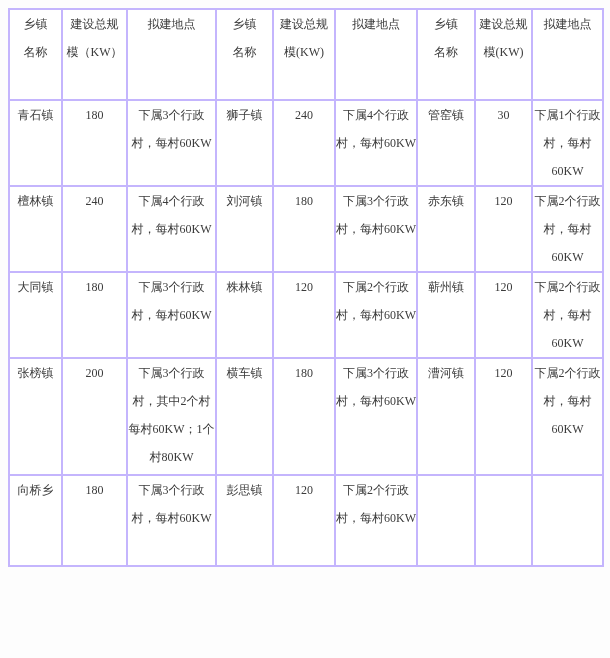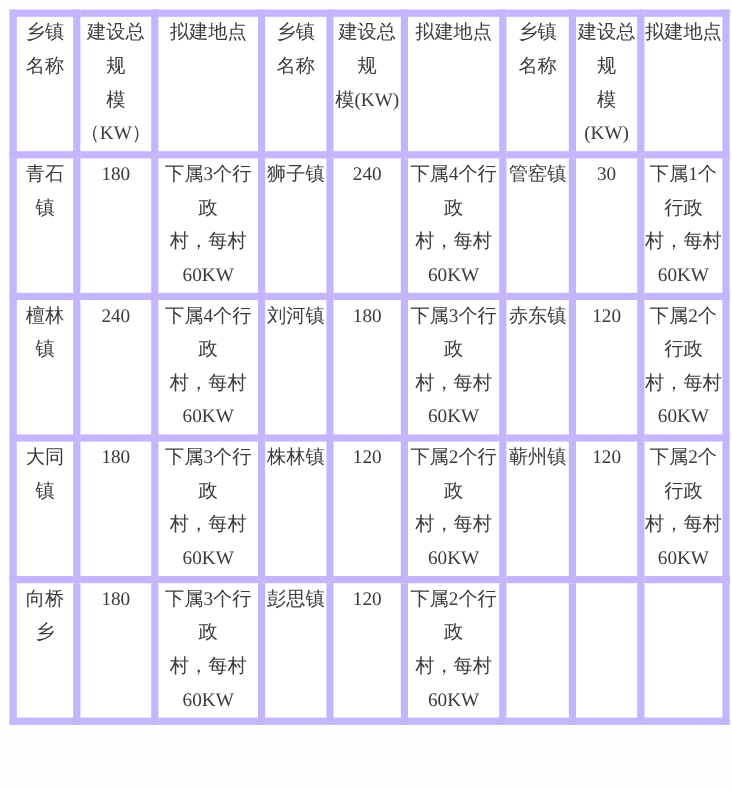--- a/index.html
+++ b/index.html
@@ -15,25 +15,25 @@
   table.alloc {
     position: absolute;
     left: 8px;
     top: 8px;
     width: 594px;
     border-collapse: collapse;
     table-layout: fixed;
     background: #ffffff;
   }
   table.alloc td {
-    border: 6px solid #c4b5fd;
+    border: 2px solid #c4b5fd;
     text-align: center;
     vertical-align: top;
     padding: 0;
-    font-size: 16px;
+    font-size: 12px;
     line-height: 28px;
     white-space: pre-line;
     overflow: hidden;
   }
   
   td.hdr-name  { line-height: 40px; }
   td.hdr-scale { line-height: 24px; padding-top: 5px; }
   td.hdr-loc   { line-height: 24px; padding-top: 5px; margin-left: 18px; }
   
   td.loc { font-size: 12px; }
@@ -119,20 +119,36 @@
       <td>株林镇</td>
       <td>120</td>
       <td class="loc">下属2个行政
 村，每村60KW</td>
       <td>蕲州镇</td>
       <td>120</td>
       <td class="loc">下属2个行政
 村，每村60KW</td>
     </tr>
 
+    <tr class="r-4">
+      <td>张榜镇</td>
+      <td>200</td>
+      <td class="loc">下属3个行政
+村，其中2个村
+每村60KW；1个
+村80KW</td>
+      <td>横车镇</td>
+      <td>180</td>
+      <td class="loc">下属3个行政
+村，每村60KW</td>
+      <td>漕河镇</td>
+      <td>120</td>
+      <td class="loc">下属2个行政
+村，每村60KW</td>
+    </tr>
 
     <tr class="r-5">
       <td>向桥乡</td>
       <td>180</td>
       <td class="loc">下属3个行政
 村，每村60KW</td>
       <td>彭思镇</td>
       <td>120</td>
       <td class="loc">下属2个行政
 村，每村60KW</td>

